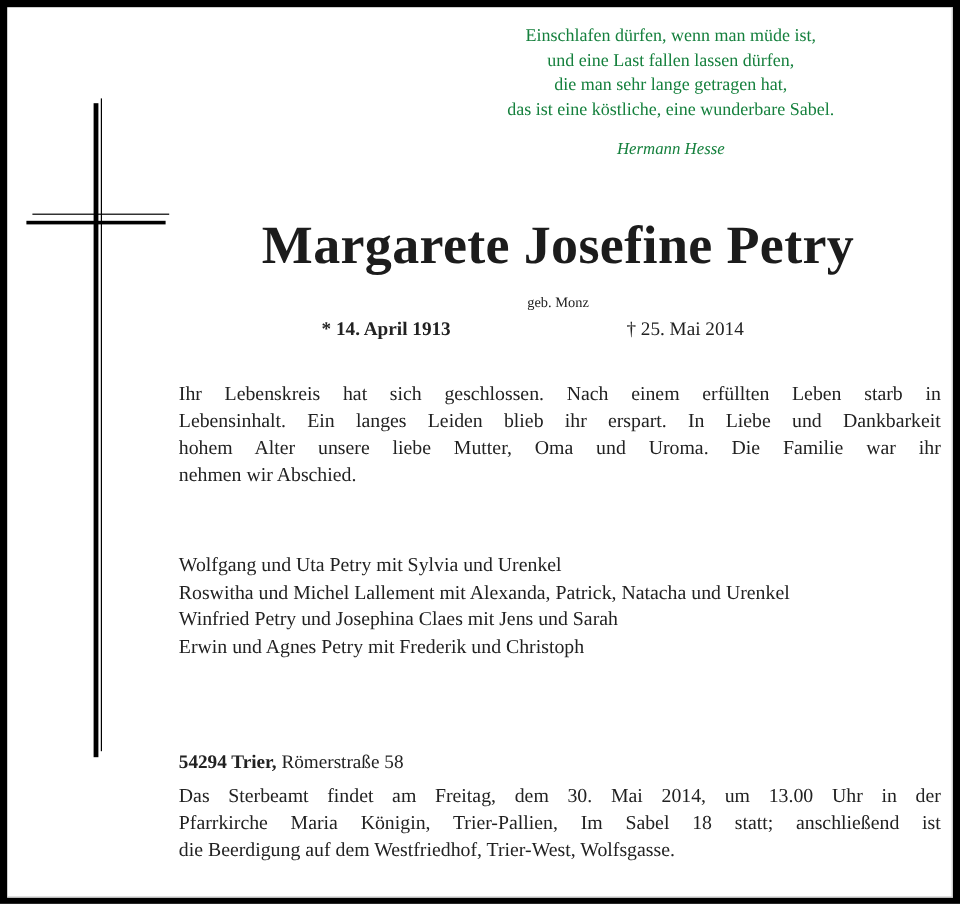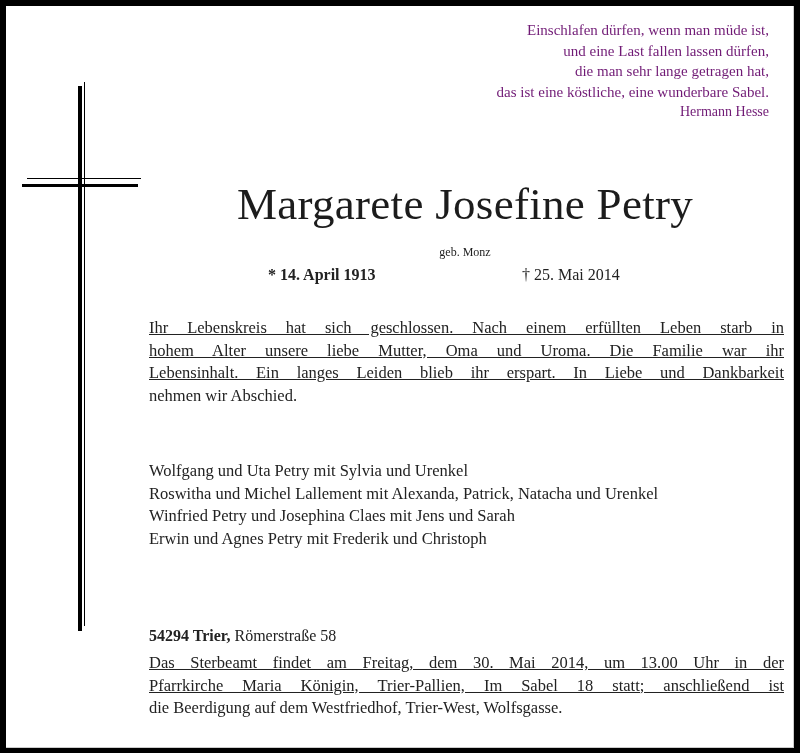--- a/index.html
+++ b/index.html
@@ -11,27 +11,27 @@
       border-right: 1px solid #ccc; border-bottom: 1px solid #ccc;
     }
     .cross-line { position: absolute; background: #000; }
     .cross-v-thick { left: 72px; top: 80px; width: 4px; height: 545px; }
     .cross-v-thin  { left: 78px; top: 76px; width: 1px; height: 544px; }
     .cross-h-thin  { left: 21px; top: 172px; width: 114px; height: 1px; }
     .cross-h-thick { left: 16px; top: 178px; width: 116px; height: 3px; }
 
     .quote {
       position: absolute; right: 24px; top: 14px; width: 420px;
-      text-align: right; font-size: 15px; line-height: 20.5px; color: #701a75;
+      text-align: center; font-size: 15px; line-height: 20.5px; color: #15803d;
     }
-    .quote .author { font-size: 14px; margin-top: 0; }
+    .quote .author { font-style: italic; font-size: 14px; margin-top: 13px; }
 
     .name {
       position: absolute; left: 134px; top: 168px; width: 650px; text-align: center;
-      font-size: 45px; font-weight: normal; letter-spacing: 0.3px; color: #1c1c1c;
+      font-size: 45px; font-weight: bold; letter-spacing: 0.3px; color: #1c1c1c;
       line-height: 60px;
     }
     .maiden {
       position: absolute; left: 134px; top: 236px; width: 650px; text-align: center;
       font-size: 12px; line-height: 20px;
     }
     .dates { position: absolute; top: 258px; font-size: 16px; line-height: 22px; }
     .date-born { left: 262px; font-weight: bold; }
     .date-died { left: 504px; margin-left: 12px; }
 
@@ -45,21 +45,21 @@
     }
     .family div { white-space: nowrap; }
     .address {
       position: absolute; left: 143px; top: 619px; font-size: 16px; line-height: 22px;
     }
     .address b { font-weight: bold; }
     .service {
       position: absolute; left: 143px; top: 646px; width: 635px;
       font-size: 16.5px; line-height: 22.5px; text-align: justify;
     }
-    .justify-line { display: block; text-align: justify; text-align-last: justify; text-decoration: underline; }
+    .justify-line { display: block; text-align: justify; text-align-last: justify; }
     .last-line { display: block; text-align: left; }
   </style>
 </head>
 <body>
 
 <div class="page">
 
   <div>
     <div class="cross-line cross-v-thick"></div>
     <div class="cross-line cross-v-thin"></div>
@@ -75,22 +75,22 @@
     <div class="author">Hermann Hesse</div>
   </div>
 
   <div class="name">Margarete Josefine Petry</div>
   <div class="maiden">geb. Monz</div>
   <div class="dates date-born">* 14. April 1913</div>
   <div class="dates date-died">† 25. Mai 2014</div>
 
   <div class="body-text">
     <span class="justify-line">Ihr Lebenskreis hat sich geschlossen. Nach einem erfüllten Leben starb in</span>
+    <span class="justify-line">Lebensinhalt. Ein langes Leiden blieb ihr erspart. In Liebe und Dankbarkeit</span>
     <span class="justify-line">hohem Alter unsere liebe Mutter, Oma und Uroma. Die Familie war ihr</span>
-    <span class="justify-line">Lebensinhalt. Ein langes Leiden blieb ihr erspart. In Liebe und Dankbarkeit</span>
     <span class="last-line">nehmen wir Abschied.</span>
   </div>
 
   <div class="family">
     <div>Wolfgang und Uta Petry mit Sylvia und Urenkel</div>
     <div>Roswitha und Michel Lallement mit Alexanda, Patrick, Natacha und Urenkel</div>
     <div>Winfried Petry und Josephina Claes mit Jens und Sarah</div>
     <div>Erwin und Agnes Petry mit Frederik und Christoph</div>
   </div>
 

